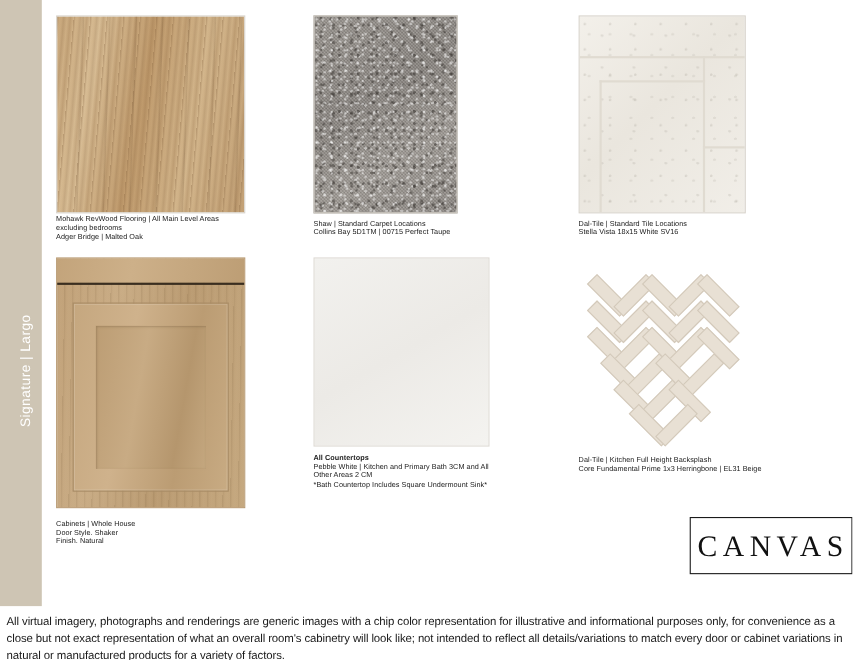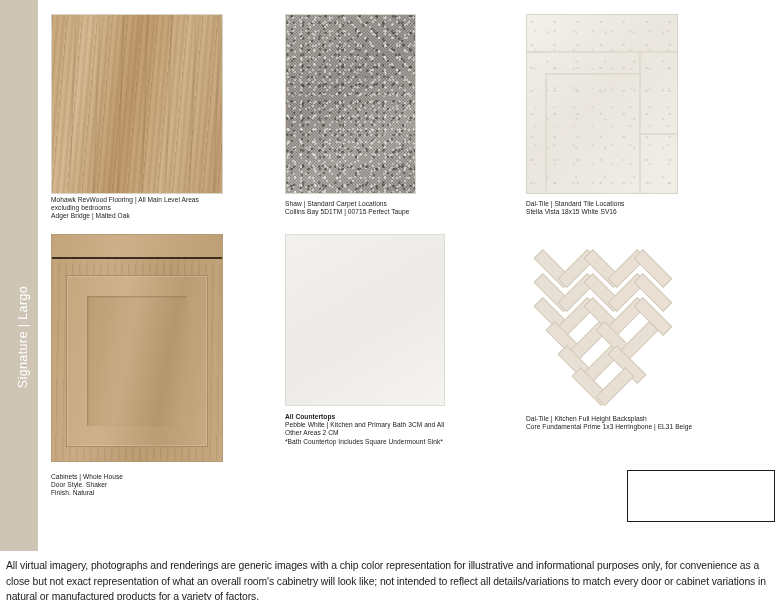--- a/index.html
+++ b/index.html
@@ -291,17 +291,18 @@
         <div class="hb" style="left:44px; top:134px; width:42px; height:13px; transform:rotate(45deg);"></div>
         <div class="hb" style="left:68px; top:134px; width:42px; height:13px; transform:rotate(-45deg);"></div>
       </div>
     </div>
     <div class="caption" style="left:526px; top:415px;">
       <div>Dal-Tile | Kitchen Full Height Backsplash</div>
       <div>Core Fundamental Prime 1x3 Herringbone | EL31 Beige</div>
     </div>
 
     <div class="logo-box" style="left:627px; top:470px; width:148px; height:52px;"></div>
+    <div class="logo-text" style="left:634px; top:481px;">CANVAS</div>
   </div>
 
   <div class="footer">All virtual imagery, photographs and renderings are generic images with a chip color representation for illustrative and informational purposes only, for convenience as a close but not exact representation of what an overall room's cabinetry will look like; not intended to reflect all details/variations to match every door or cabinet variations in natural or manufactured products for a variety of factors.</div>
 
 </div>
 
 </body></html>

